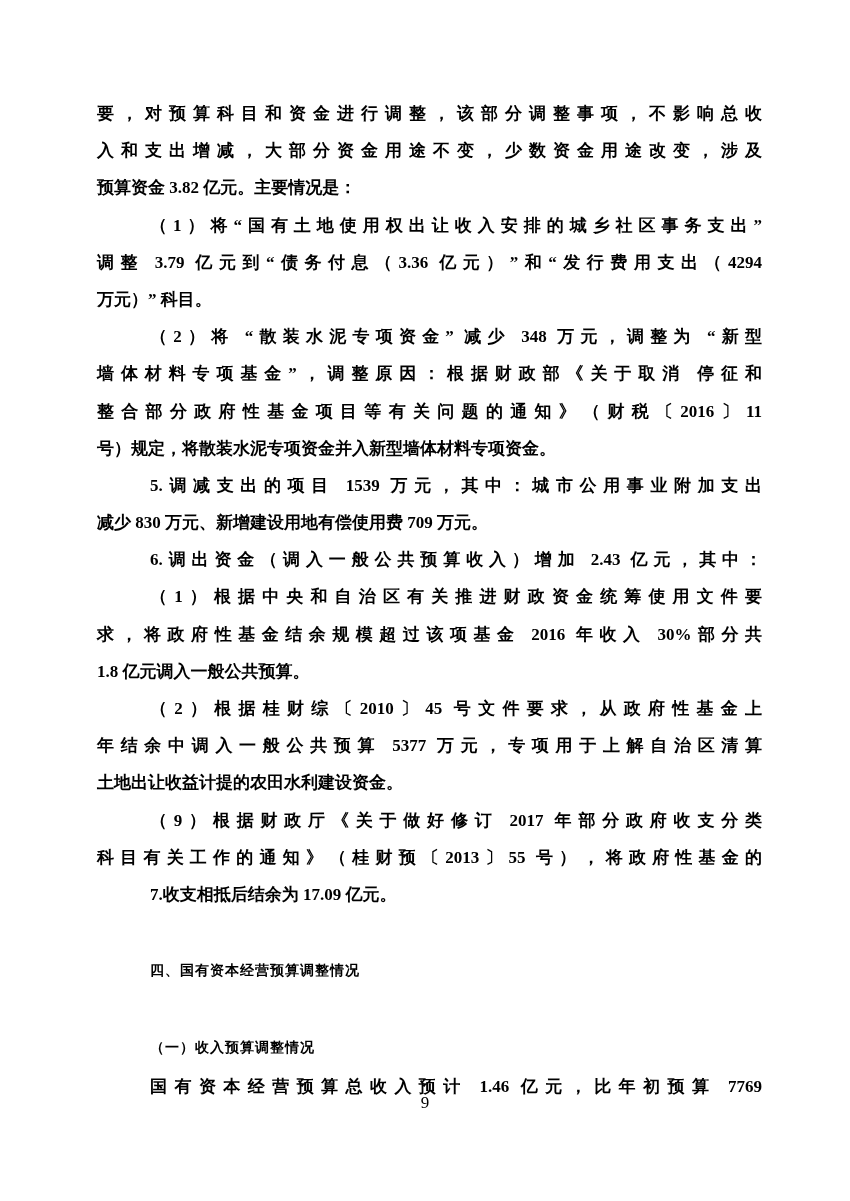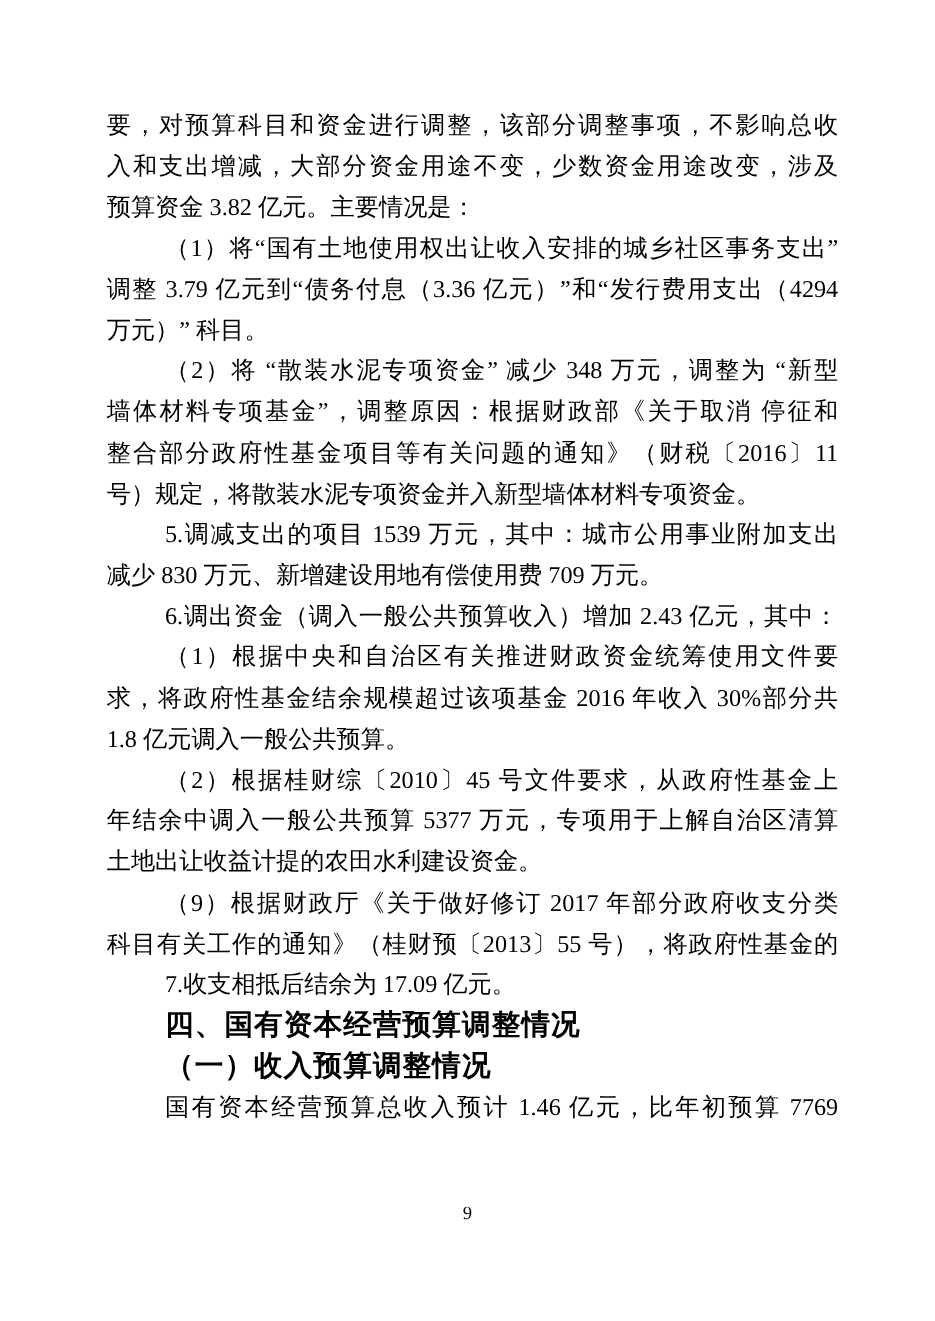--- a/index.html
+++ b/index.html
@@ -16,43 +16,45 @@
     font-family: "Liberation Serif", "DejaVu Serif", serif;
     color: #000000;
   }
   .content {
     position: absolute;
     left: 97px;
     top: 95px;
     width: 665px;
   }
   .line {
-    font-size: 22px;
+    font-size: 17px;
     line-height: 37.2px;
     height: 37.2px;
     white-space: pre;
     text-align: left;
     overflow: visible;
+    font-weight: bold;
   }
   
   .j {
     white-space: normal;
     text-align: justify;
     text-align-last: justify;
   }
   
   .ind {
     text-indent: 53px;
   }
   
   .h {
-    font-family: Liberation Sans, sans-serif;
+    font-family: Liberation Mono, monospace;
     font-weight: bold;
-    font-size: 26px;
+    font-size: 14px;
     letter-spacing: 1px;
+    margin-top: 40px;
   }
   .pagenum {
     position: absolute;
     left: 0;
     top: 1093px;
     width: 100%;
     text-align: center;
     font-size: 17px;
     line-height: 20px;
   }

